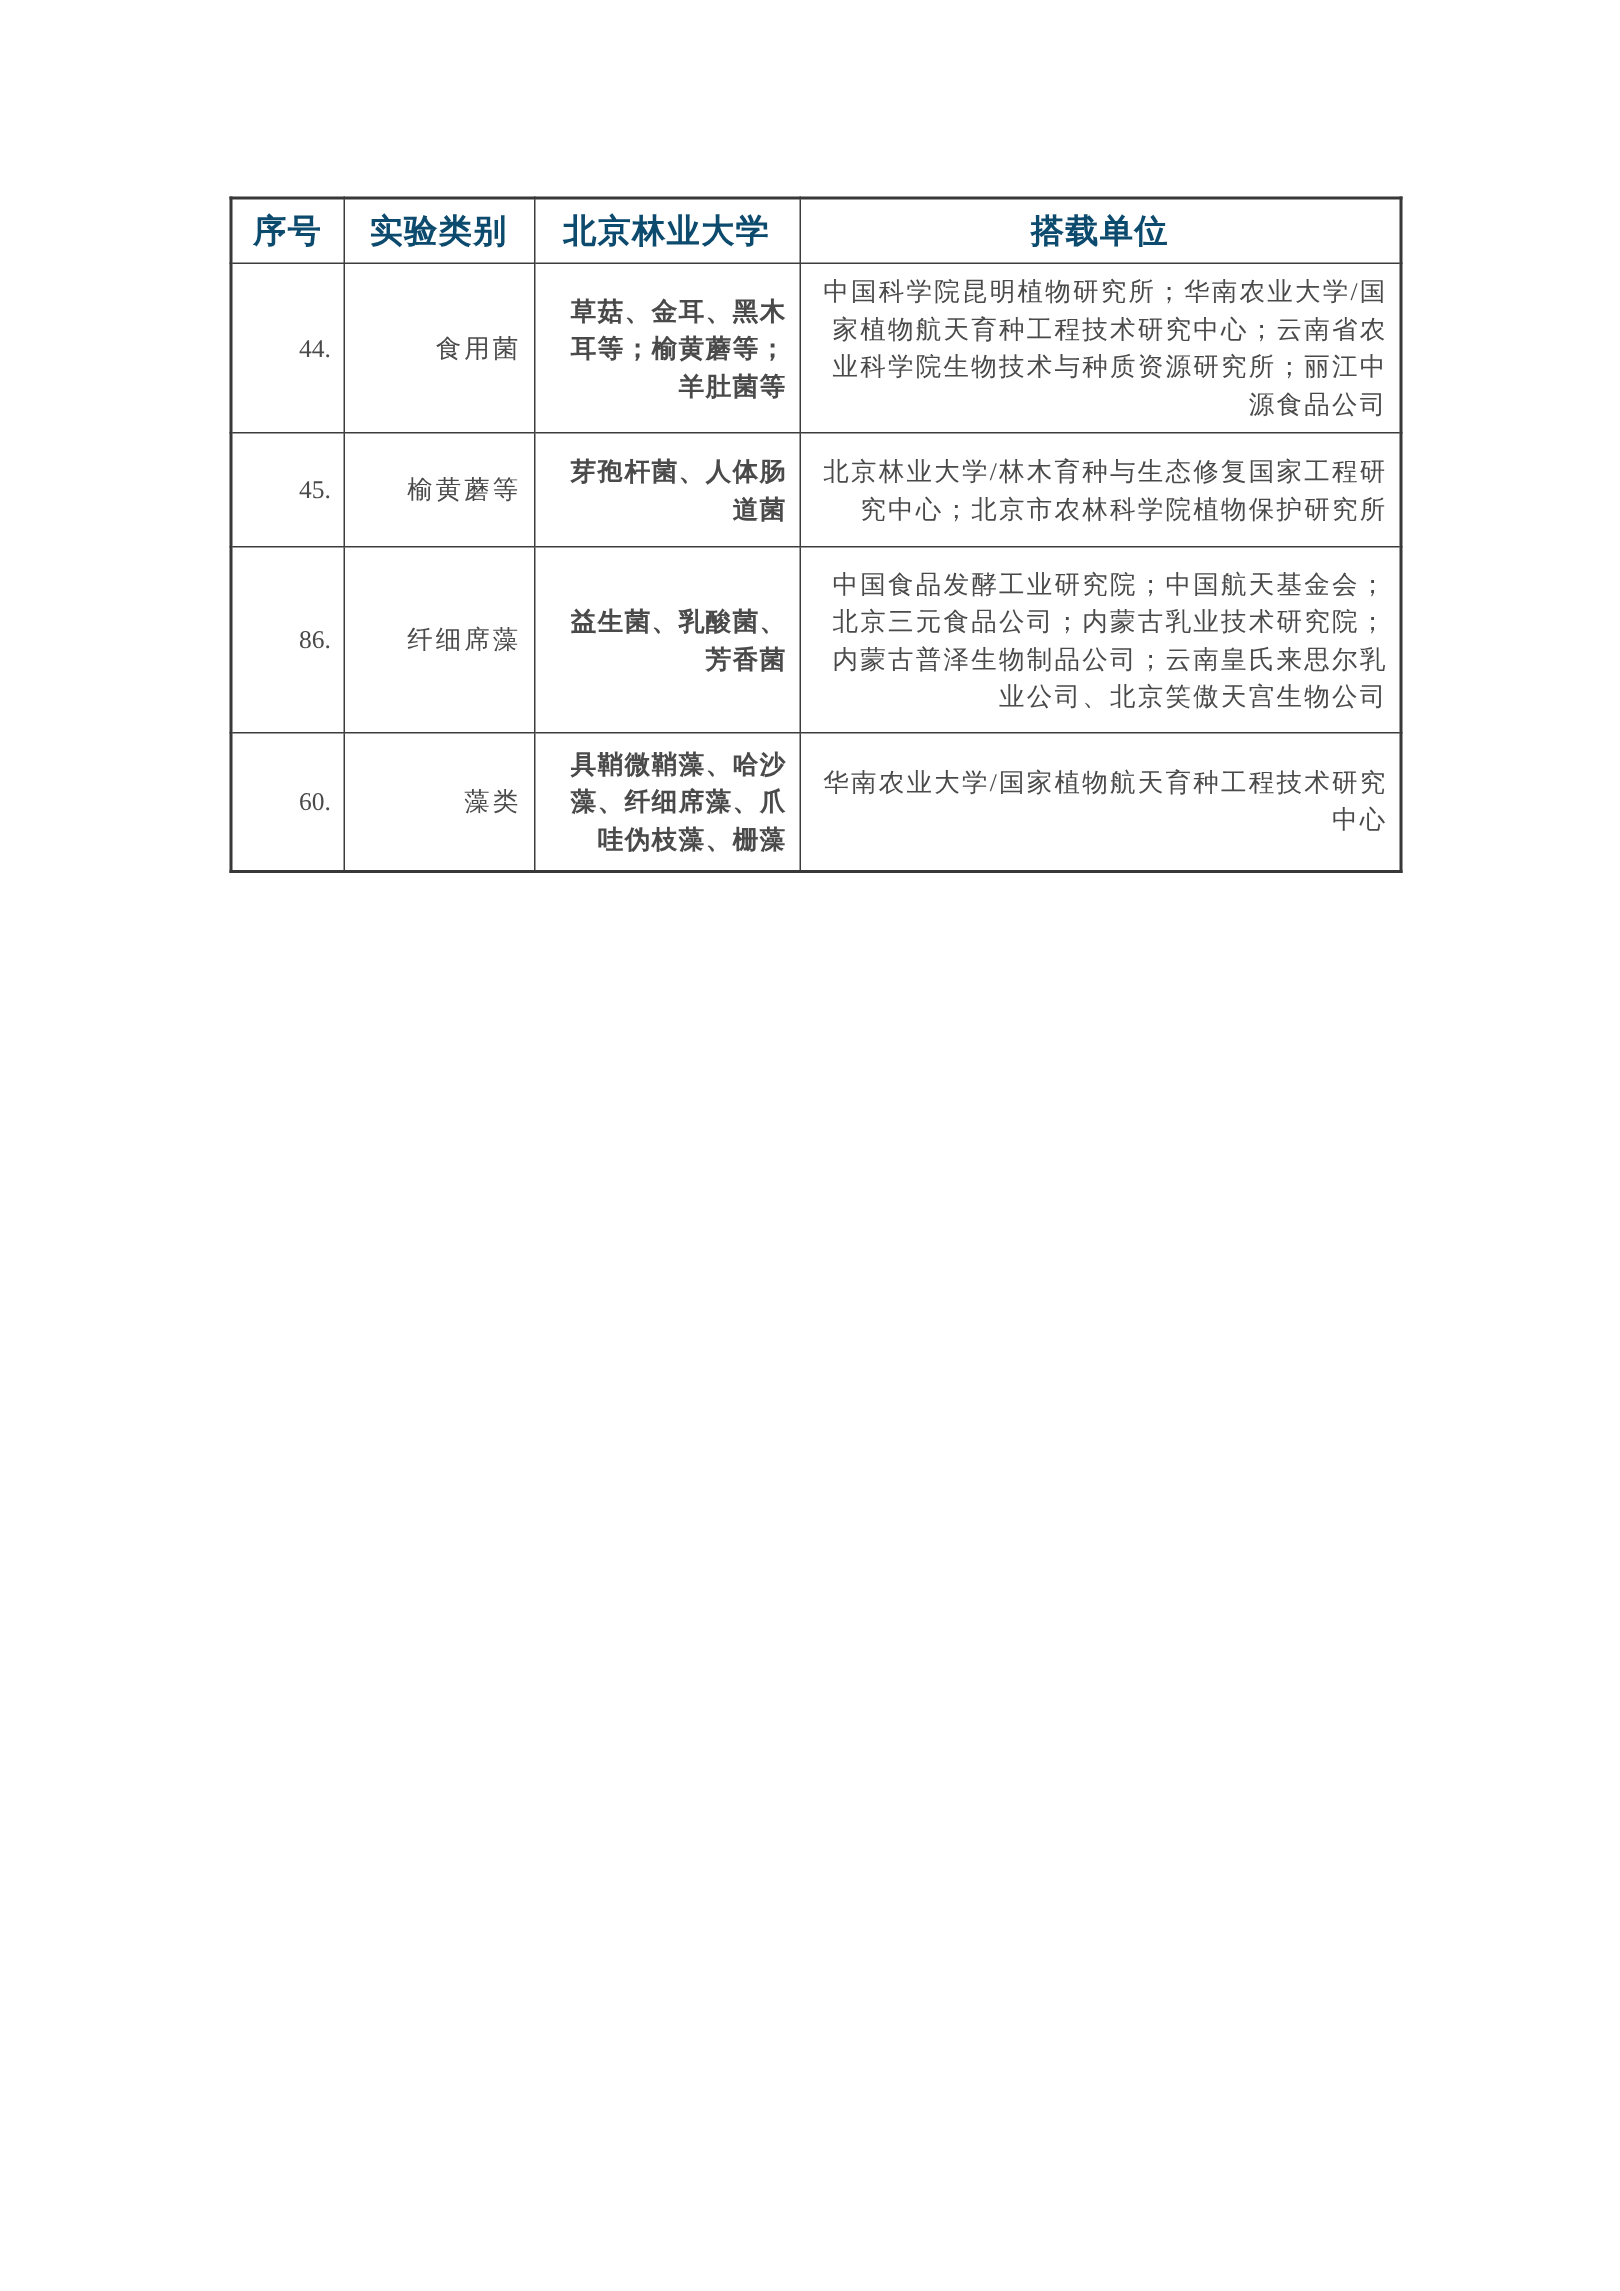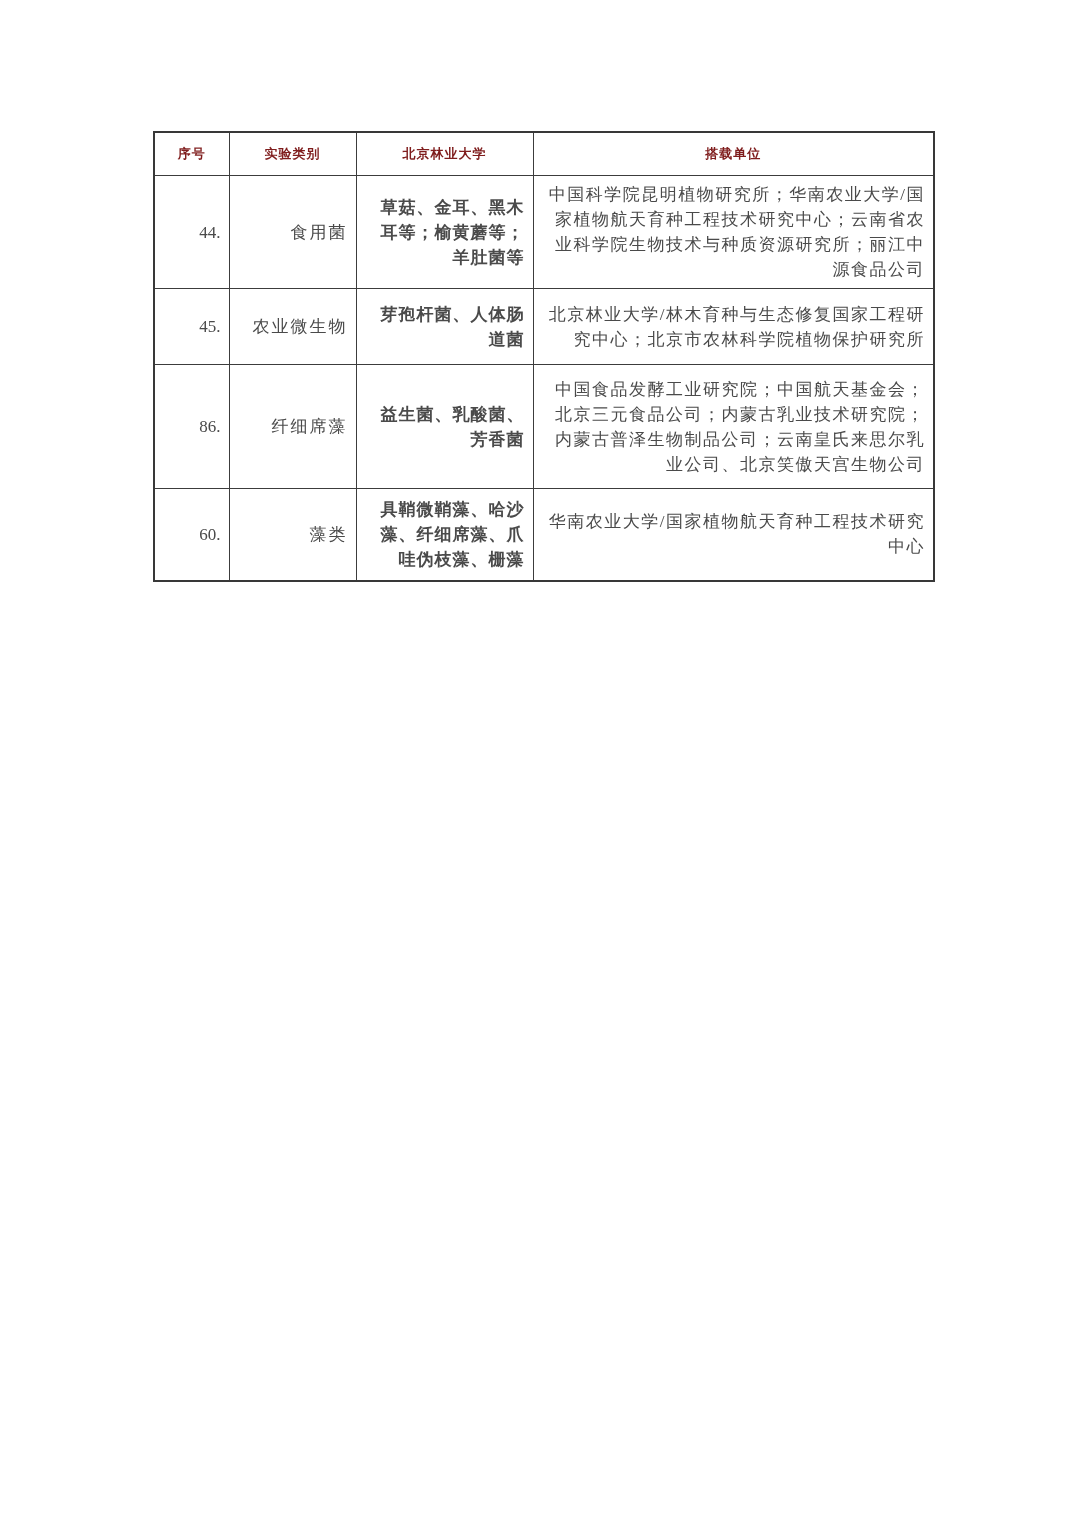--- a/index.html
+++ b/index.html
@@ -26,22 +26,22 @@
   }
   table.payload th,
   table.payload td {
     border: 1px solid #3c3c3c;
     vertical-align: middle;
     overflow: hidden;
   }
   table.payload th {
     font-family: "Liberation Sans", "DejaVu Sans", sans-serif;
     font-weight: bold;
-    font-size: 13px;
-    color: #7f1d1d;
+    font-size: 22px;
+    color: #0c4a6e;
     text-align: center;
     height: 38px;
     padding: 2px 4px;
     letter-spacing: 1px;
   }
   table.payload td {
     font-size: 17px;
     line-height: 25px;
     color: #4a4a4a;
     padding: 6px 8px;
@@ -93,21 +93,21 @@
     </thead>
     <tbody>
       <tr class="row-44">
         <td class="cell-no">44.</td>
         <td class="cell-category">食用菌</td>
         <td class="cell-samples">草菇、金耳、黑木耳等；榆黄蘑等；羊肚菌等</td>
         <td class="cell-units">中国科学院昆明植物研究所；华南农业大学/国家植物航天育种工程技术研究中心；云南省农业科学院生物技术与种质资源研究所；丽江中源食品公司</td>
       </tr>
       <tr class="row-45">
         <td class="cell-no">45.</td>
-        <td class="cell-category">农业微生物</td>
+        <td class="cell-category">榆黄蘑等</td>
         <td class="cell-samples">芽孢杆菌、人体肠道菌</td>
         <td class="cell-units">北京林业大学/林木育种与生态修复国家工程研究中心；北京市农林科学院植物保护研究所</td>
       </tr>
       <tr class="row-46">
         <td class="cell-no">86.</td>
         <td class="cell-category">纤细席藻</td>
         <td class="cell-samples">益生菌、乳酸菌、芳香菌</td>
         <td class="cell-units">中国食品发酵工业研究院；中国航天基金会；北京三元食品公司；内蒙古乳业技术研究院；内蒙古普泽生物制品公司；云南皇氏来思尔乳业公司、北京笑傲天宫生物公司</td>
       </tr>
       <tr class="row-47">

